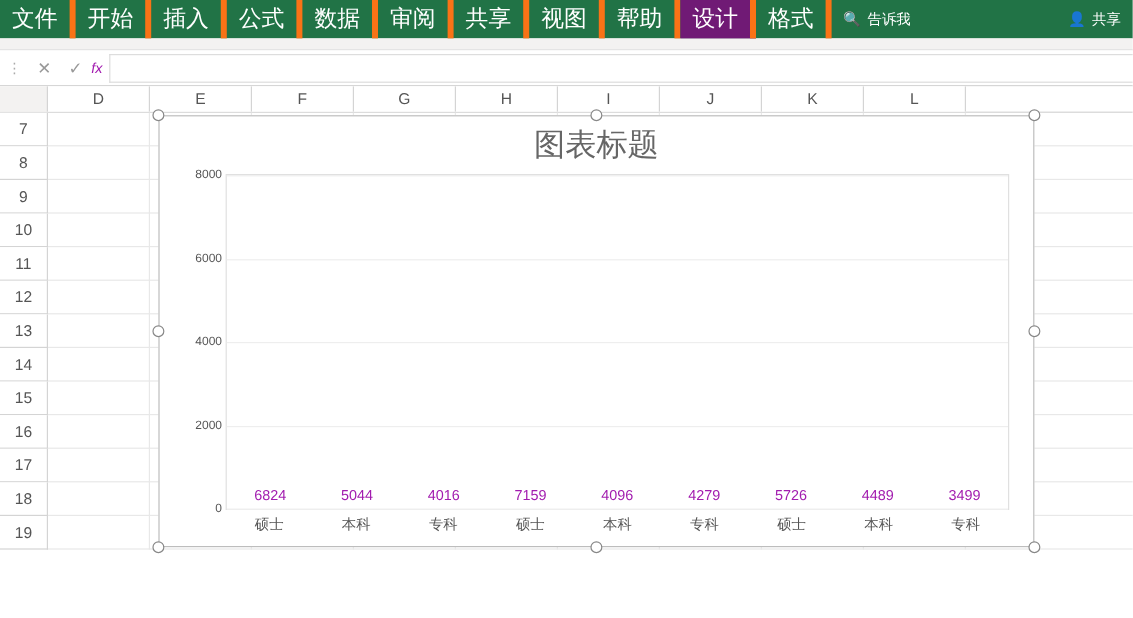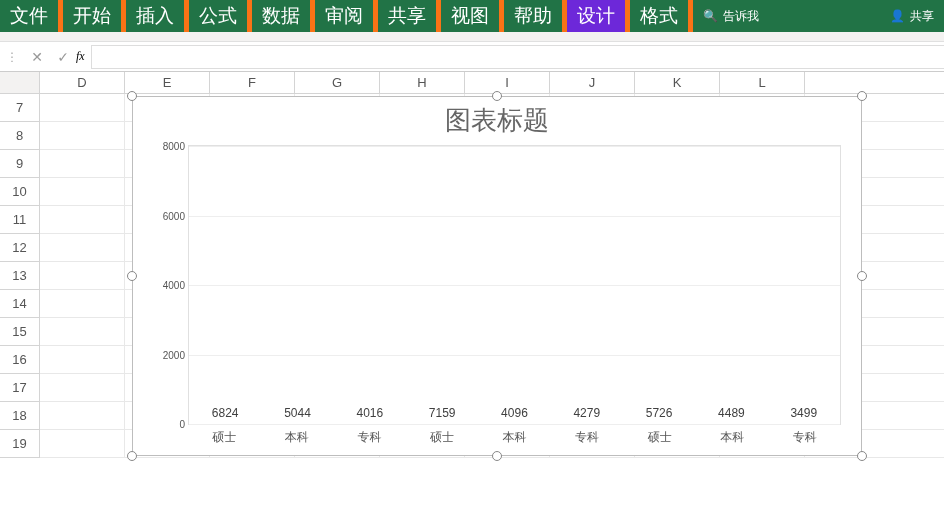--- a/index.html
+++ b/index.html
@@ -1,30 +1,30 @@
 <!DOCTYPE html>
 <html><head>
 <meta charset="utf-8">
 <style>
   * { box-sizing: border-box; margin: 0; padding: 0; }
   body { font-family: "Microsoft YaHei", Arial, sans-serif; font-size: 12px; background: #fff; overflow: hidden; width: 944px; height: 515px; }
   
   
   .ribbon { background: #217346; height: 32px; display: flex; align-items: stretch; color: #fff; }
   .ribbon-tab { padding: 0 10px; display: flex; align-items: center; cursor: pointer; border-right: 5px solid #f97316; font-size: 19px; }
-  .ribbon-tab.active { background: #6d28d9; }
+  .ribbon-tab.active { background: #701a75; }
   .ribbon-search { display: flex; align-items: center; padding: 0 10px; gap: 5px; }
   
   
   .formula-row { height: 30px; display: flex; align-items: center; border-bottom: 1px solid #ccc; background:#fff; }
   .name-box { width: 128px; height: 24px; border: 1px solid #b7b7b7; margin: 0 4px; display: flex; align-items: center; padding-left: 6px; font-size: 13px; }
   .name-box-dd { margin-left: auto; width:16px; text-align:center; color:#666; }
   .fx-sep { width: 24px; text-align: center; color:#aaa; }
   .fx-btn { width: 26px; text-align: center; color:#999; font-size:14px; }
-  .fx-label { font-style: italic; color:#000000; padding-right:6px;font-family:Liberation Serif, serif;}
+  .fx-label { font-style: italic; color:#a21caf; padding-right:6px;}
   .formula-input { flex:1; height:24px; border:1px solid #ddd; border-right:none; margin-right:0; }
 
   
   .gap { height: 10px; border-bottom:1px solid #e0e0e0; background:#f3f2f1;}
 
   
   .sheet { position: relative; }
   .col-headers { display:flex; height:22px; background:#fff; border-bottom:1px solid #d4d4d4; }
   .corner { width:40px; border-right:1px solid #d4d4d4; background:#f3f2f1;}
   .col-h { border-right:1px solid #d4d4d4; text-align:center; color:#555; font-size:13px; background:#fff; display:flex; align-items:center; justify-content:center;}
@@ -41,21 +41,21 @@
   .chart-obj { position:absolute; border:1px solid #bdbdbd; background:#fff; }
   .sel-handle { position:absolute; width:10px; height:10px; border:1px solid #888; border-radius:50%; background:#fff; }
   .chart-title { text-align:center; font-size:26px; color:#666; padding:6px 0 3px; }
   .plot { position:relative; margin: 4px 20px 4px 55px; height: 280px; border:1px solid #e0e0e0; }
   .y-tick { position:absolute; left:-42px; width:38px; text-align:right; font-size:10px; color:#555; transform:translateY(-50%);}
   .gridline { position:absolute; left:0; right:0; height:1px; background:#eee; }
   .bars { position:absolute; inset:0; display:flex; align-items:flex-end; }
   .group { flex:1; display:flex; align-items:flex-end; justify-content:center; gap:6px; position:relative;}
   .bar-wrap { width:48px; position:relative; display:flex; flex-direction:column; align-items:center; }
   .bar { width:100%; }
-  .bar-label { position:absolute; top:-18px; width:60px; text-align:center; font-size:12px; color:#404040; left:50%; transform:translateX(-50%);}
+  .bar-label { position:absolute; top:-18px; width:60px; text-align:center; font-size:12px; color:#a21caf; left:50%; transform:translateX(-50%);}
   .x-labels { display:flex; margin: 4px 20px 5px 55px; }
   .x-label { flex:1; text-align:center; font-size:12px; color:#555; }
 
   .c1 { background:#5b9bd5; }
   .c2 { background:#ed7d31; }
   .c3 { background:#a5a5a5; }
 </style>
 </head>
 <body>
 

